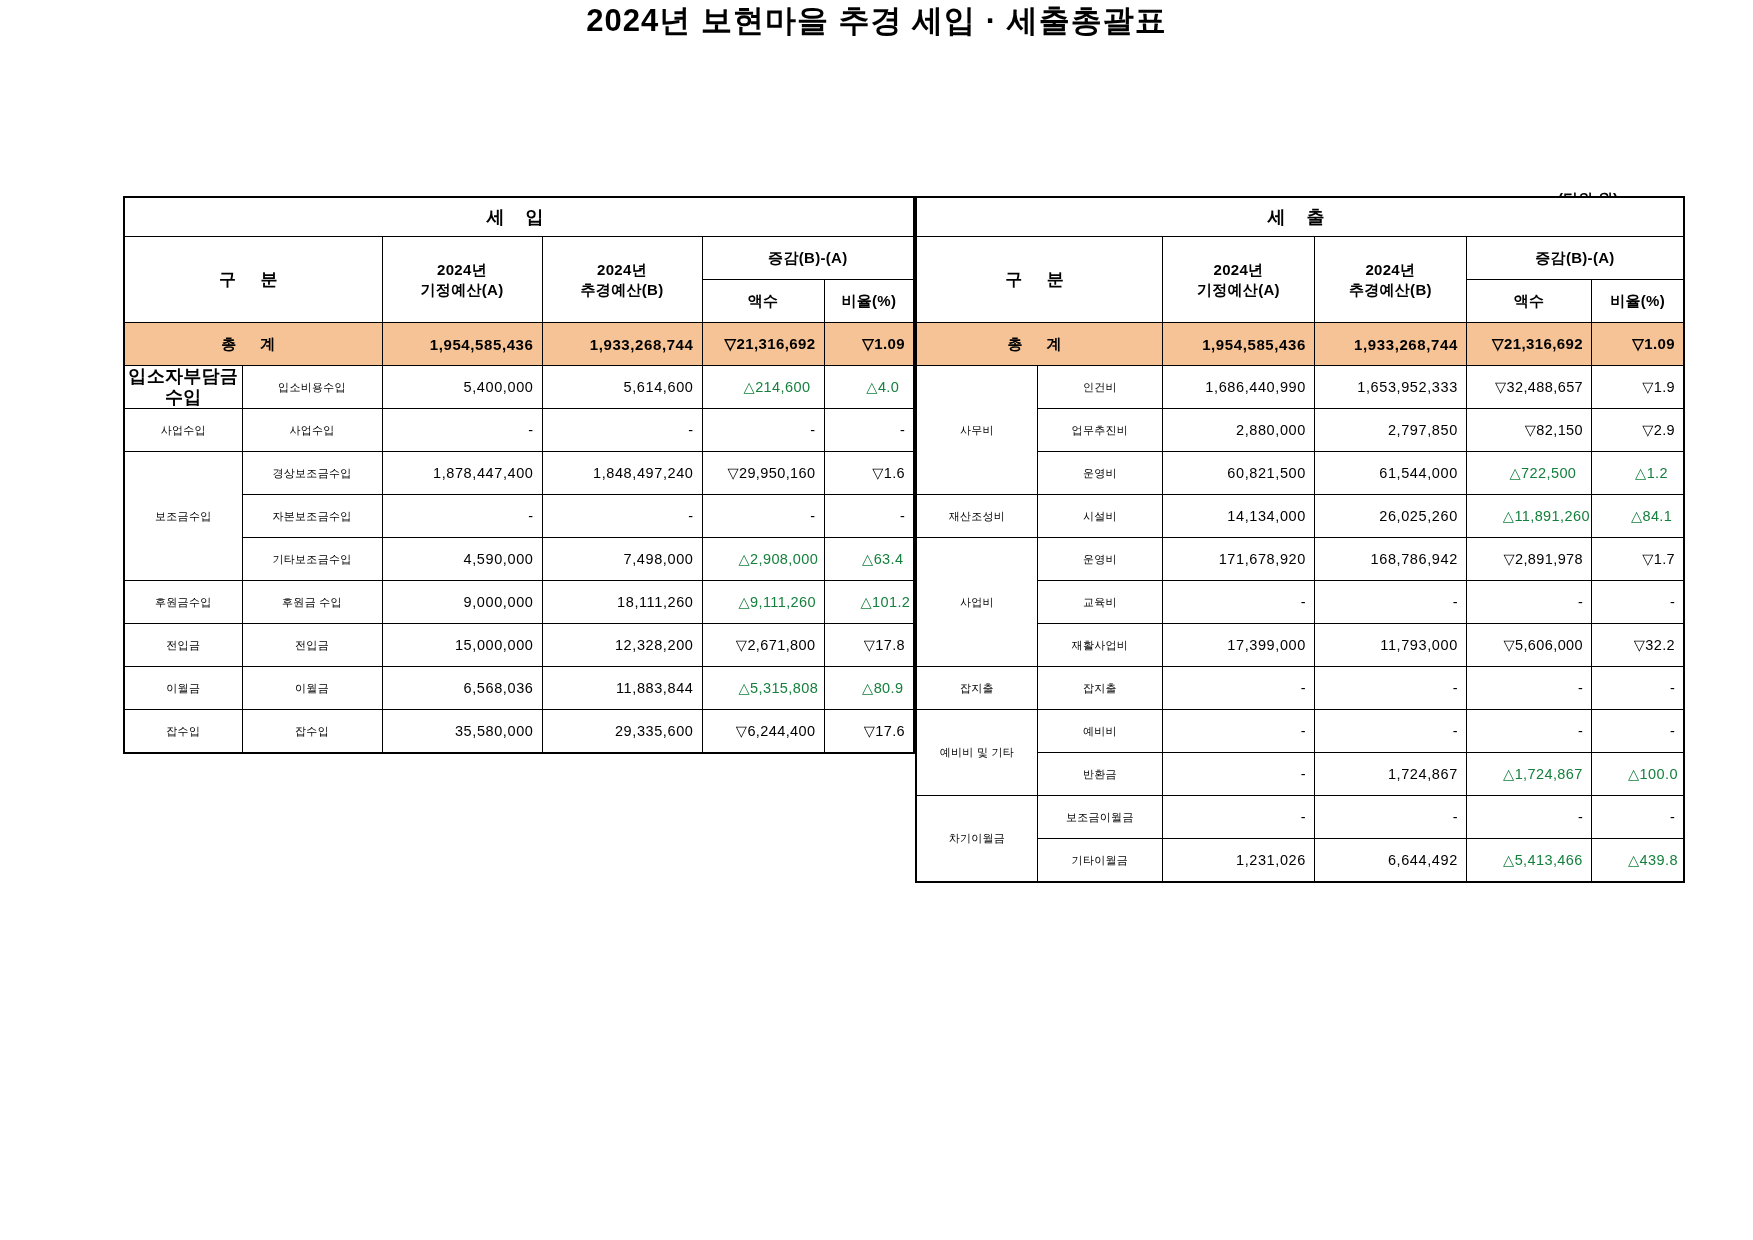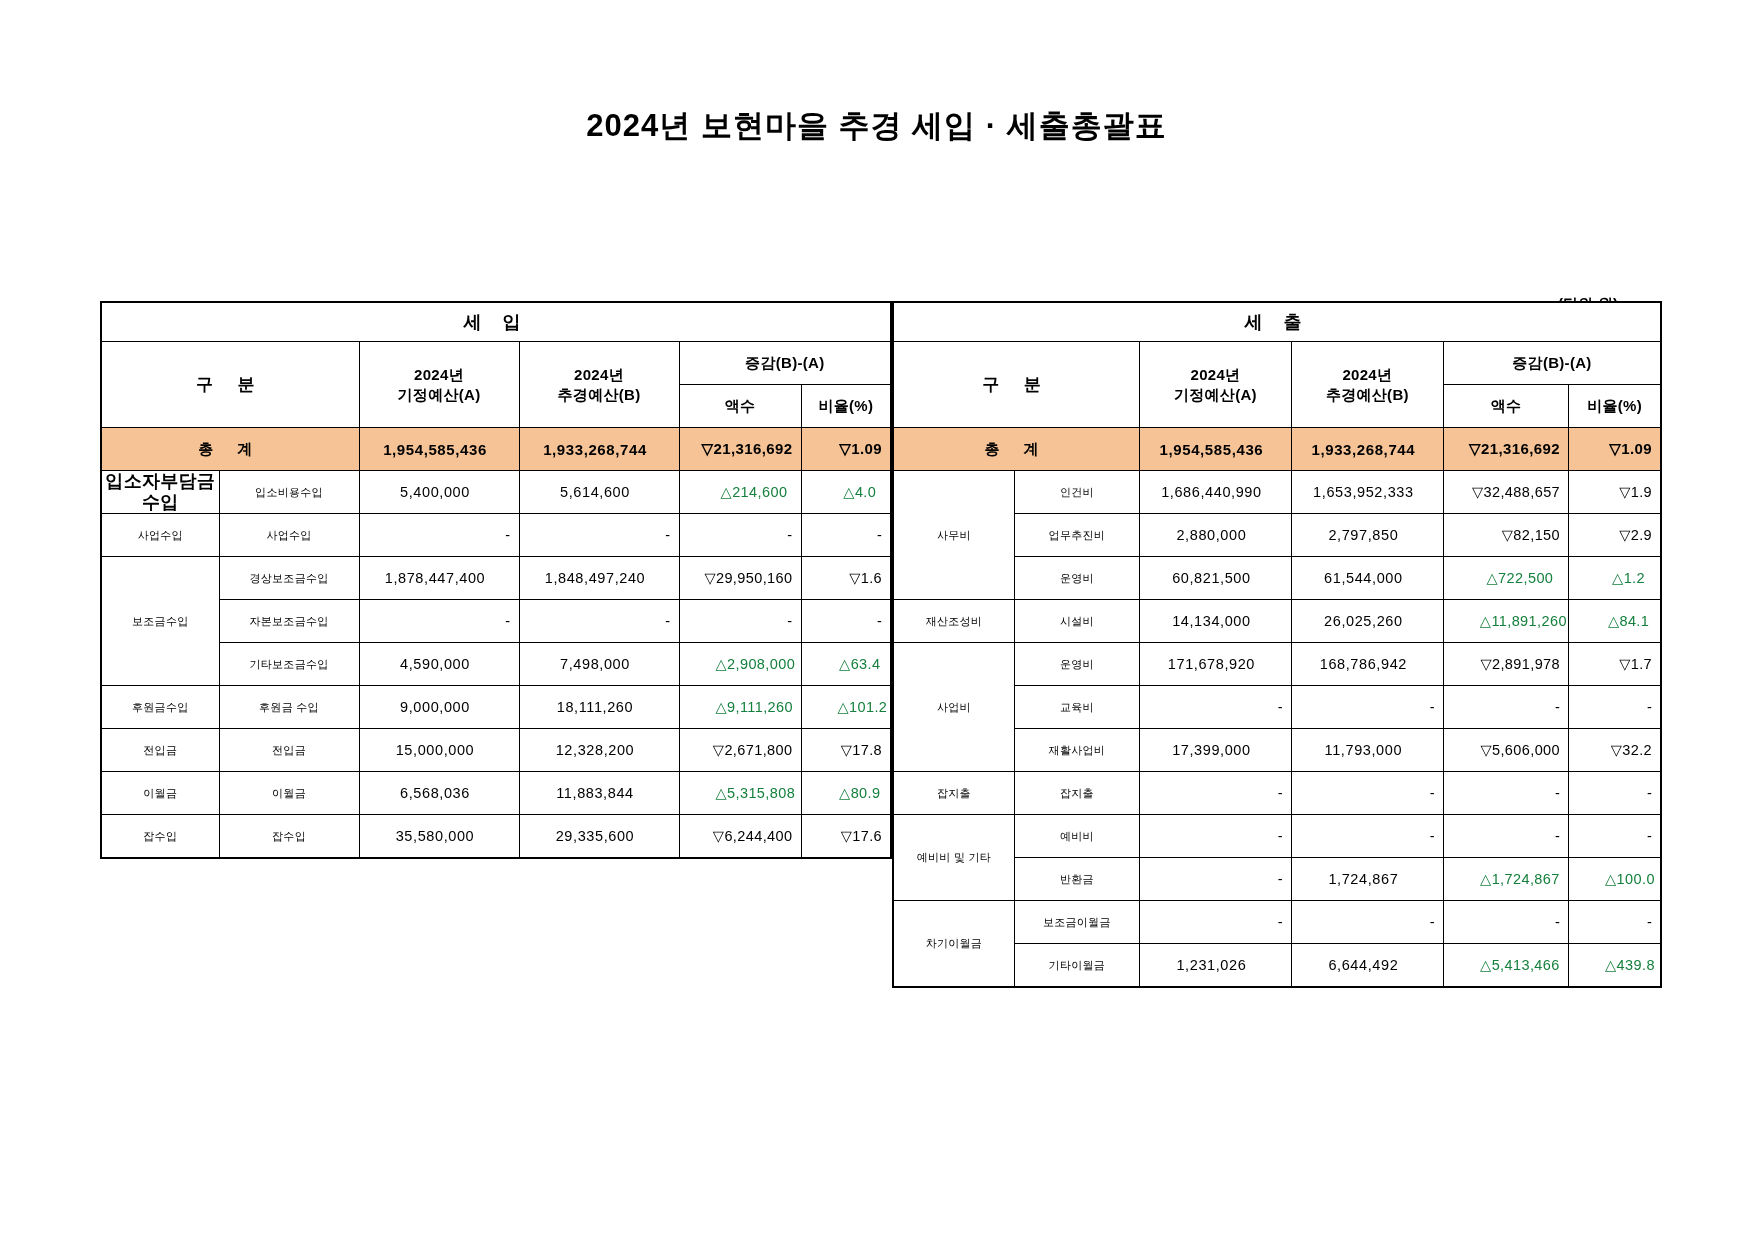--- a/index.html
+++ b/index.html
@@ -18,21 +18,20 @@
     position: relative;
     width: 1753px;
     height: 1240px;
     box-sizing: border-box;
   }
   .title {
     text-align: center;
     font-size: 31px;
     font-weight: bold;
     letter-spacing: 1px;
-    margin-top: 105px;
   }
   .unit {
     position: absolute;
     right: 135px;
     top: 190px;
     font-size: 15px;
     font-weight: bold;
   }
   .tables {
     position: absolute;
@@ -40,20 +39,21 @@
     left: 100px;
     display: flex;
     align-items: flex-start;
   }
   table {
     border-collapse: collapse;
     table-layout: fixed;
   }
   table.income {
     width: 790px;
+    margin-left: 23px;
   }
   table.expense {
     width: 770px;
     margin-left: 0px;
   }
   td, th {
     border: 1px solid #000000;
     font-size: 14.5px;
     font-weight: normal;
     padding: 0;
@@ -84,21 +84,21 @@
   }
   .total-row td {
     background: #f5c396;
     font-weight: bold;
     font-size: 15px;
   }
   .total-label {
     letter-spacing: 10px;
   }
   .num {
-    text-align: center;
+    text-align: right;
     padding-right: 8px;
     letter-spacing: 0.6px;
   }
   .cat {
     text-align: center;
     font-size: 11px;
   }
   .down {
     color: #000000;
     text-align: right;

